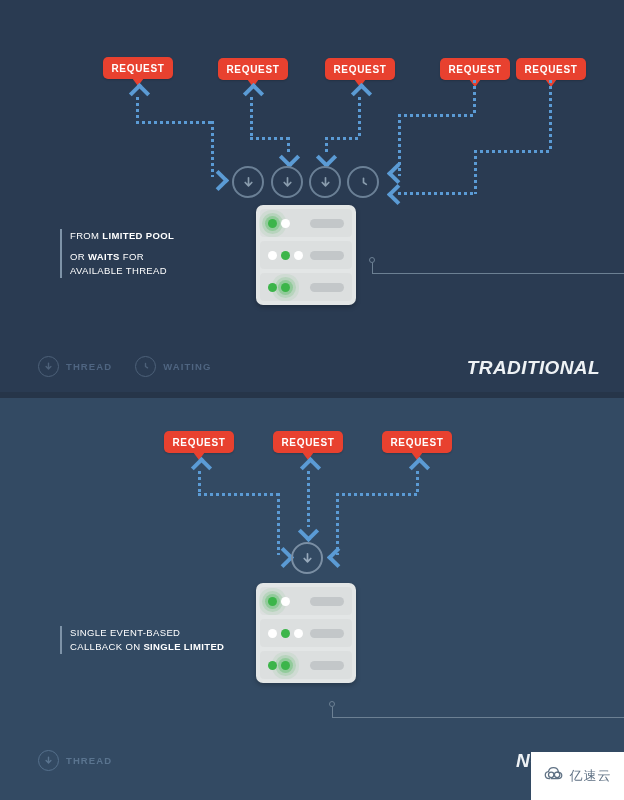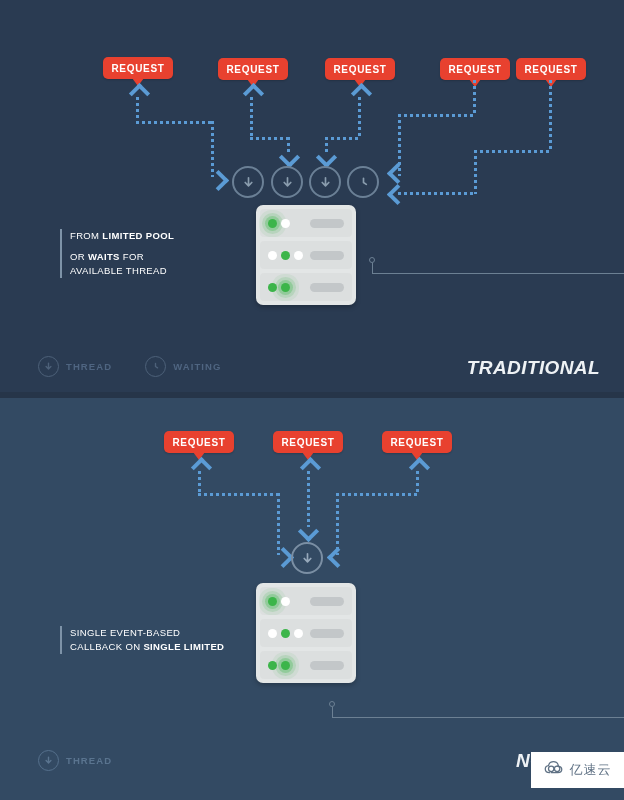--- a/index.html
+++ b/index.html
@@ -154,21 +154,21 @@
   }
   .caption p { margin: 0; }
   .caption .gap { height: 7px; }
   .caption b { font-weight: bold; }
 
   
   .legend {
     position: absolute;
     display: flex;
     align-items: center;
-    gap: 19px;
+    gap: 9px;
   }
   .legend-item {
     display: flex;
     align-items: center;
     gap: 7px;
     margin-right: 14px;
   }
   .legend-circle {
     width: 21px; height: 21px;
     border-radius: 50%;
@@ -457,21 +457,21 @@
             </svg>
           </span>
         </div>
         <span class="legend-label">THREAD</span>
       </div>
     </div>
 
     <div class="section-title" style="left:516px; top:352px; color:#eef2f5;">NODE.JS</div>
   </div>
 
-  <div class="watermark" style="left:531px; top:752px; width:93px; height:36px;">
+  <div class="watermark" style="left:531px; top:752px; width:93px; height:48px;">
     <span>
       <svg width="22" height="16" viewBox="0 0 26 18">
         <path d="M6.5 14.5 C3.4 14.5 1.5 12.7 1.5 10.3 C1.5 8.1 3.1 6.4 5.3 6.2
                  C5.9 3.4 8.3 1.5 11.2 1.5 C14.1 1.5 16.4 3.4 17 6.1" stroke="#5f7184" stroke-width="1.5" fill="none" stroke-linecap="round"></path>
         <circle cx="8.5" cy="10" r="3.2" stroke="#5f7184" stroke-width="1.5" fill="none"></circle>
         <circle cx="15.5" cy="10" r="3.2" stroke="#5f7184" stroke-width="1.5" fill="none"></circle>
         <path d="M15.5 6.8 C19 6.8 21 8.2 21 10.6 C21 12.9 19.2 14.5 16.5 14.5 L8.5 14.5" stroke="#5f7184" stroke-width="1.5" fill="none" stroke-linecap="round"></path>
       </svg>
     </span>
     <span class="watermark-text">亿速云</span>

